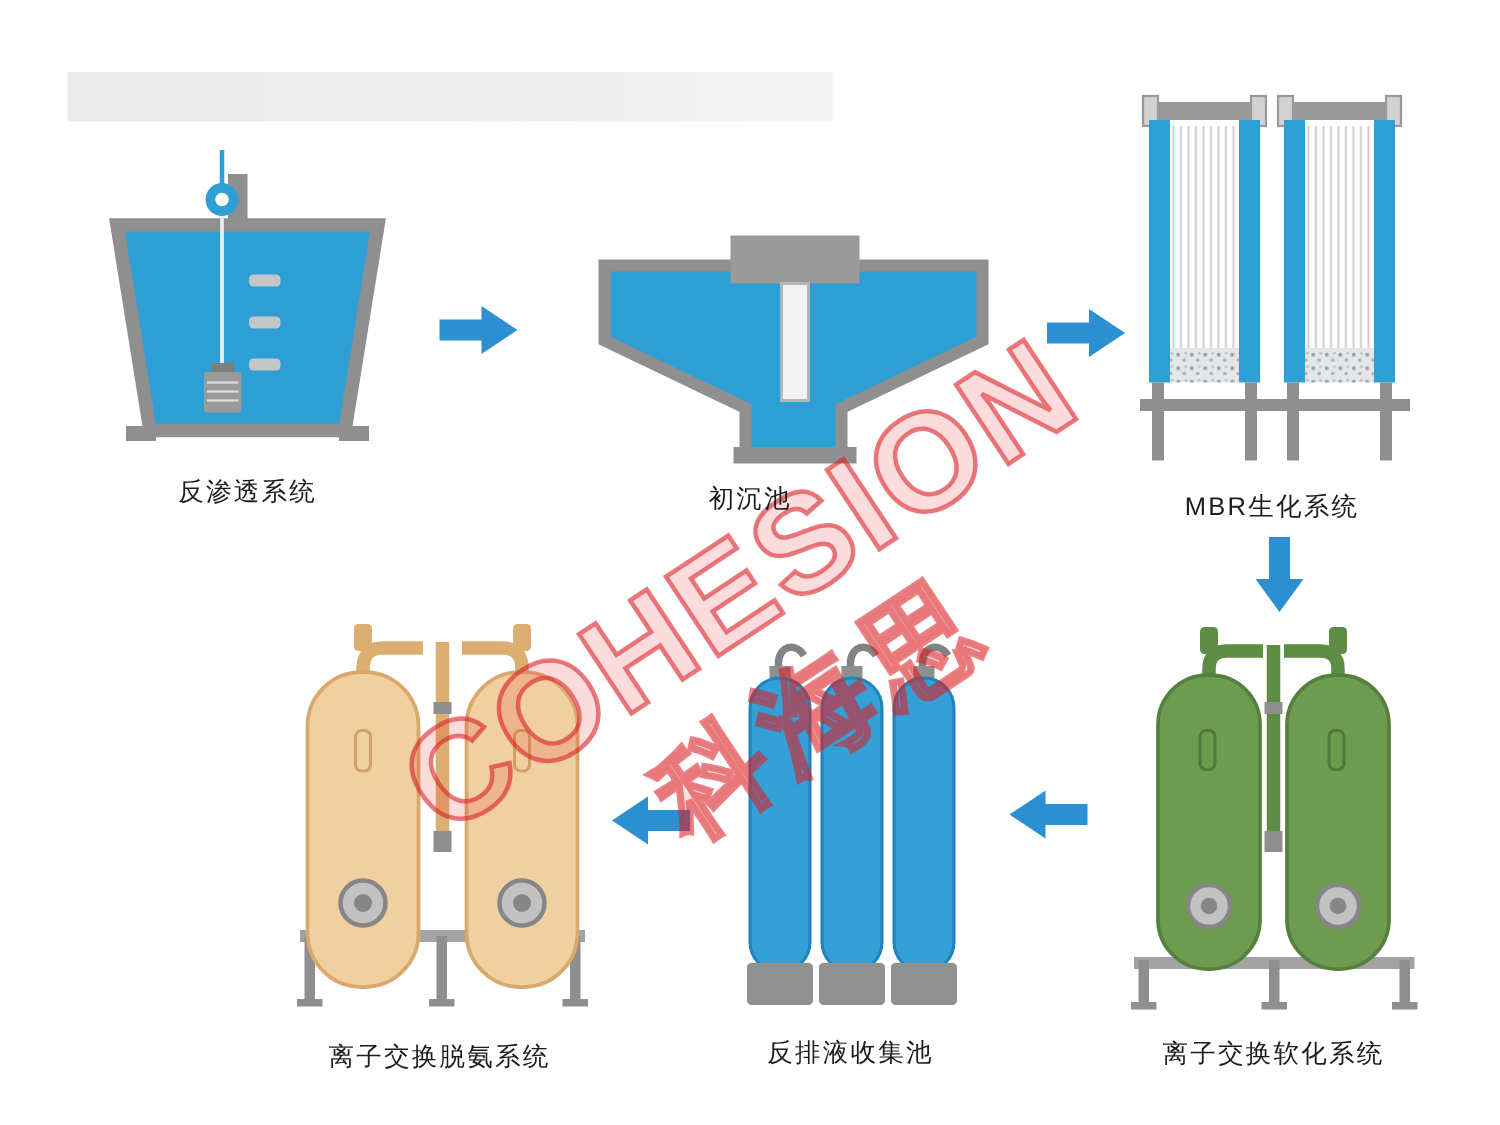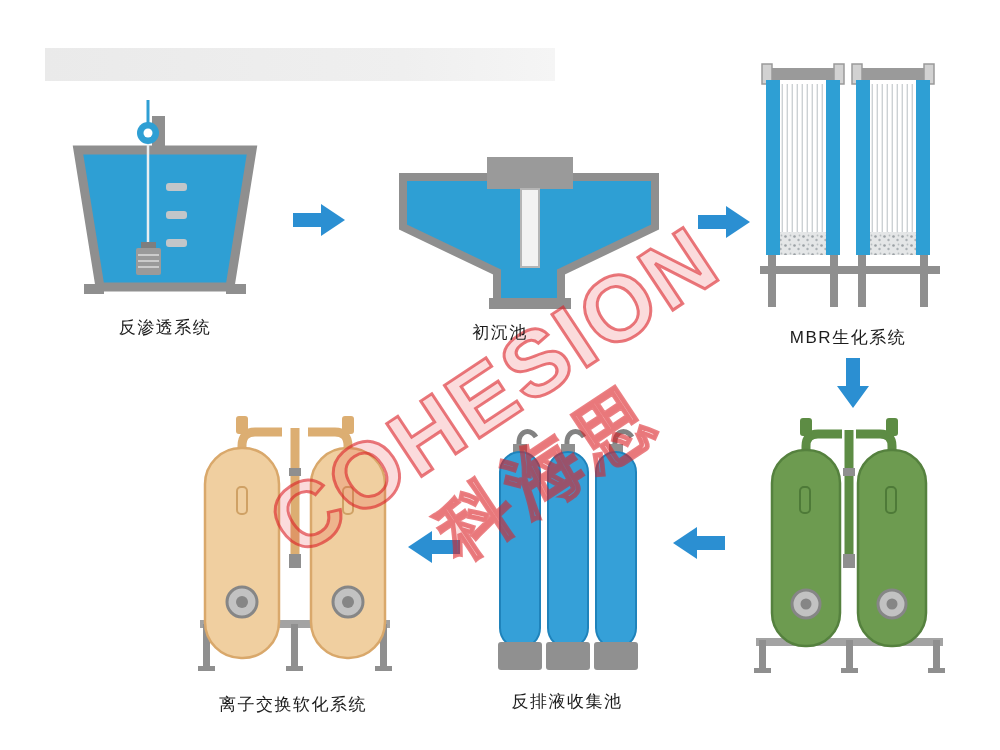--- a/index.html
+++ b/index.html
@@ -220,16 +220,17 @@
   </svg>
 
   <div class="watermark">
     <div class="wm-line1">COHESION</div>
     <div class="wm-line2">科海思</div>
   </div>
 
   <div class="stage-label lbl-collection">反渗透系统</div>
   <div class="stage-label lbl-sedimentation">初沉池</div>
   <div class="stage-label lbl-mbr">MBR生化系统</div>
+  <div class="stage-label lbl-softening">离子交换软化系统</div>
   <div class="stage-label lbl-ro">反排液收集池</div>
-  <div class="stage-label lbl-deammoniation">离子交换软化系统</div>
+  <div class="stage-label lbl-deammoniation">离子交换脱氨系统</div>
 
 </div>
 
 </body></html>

